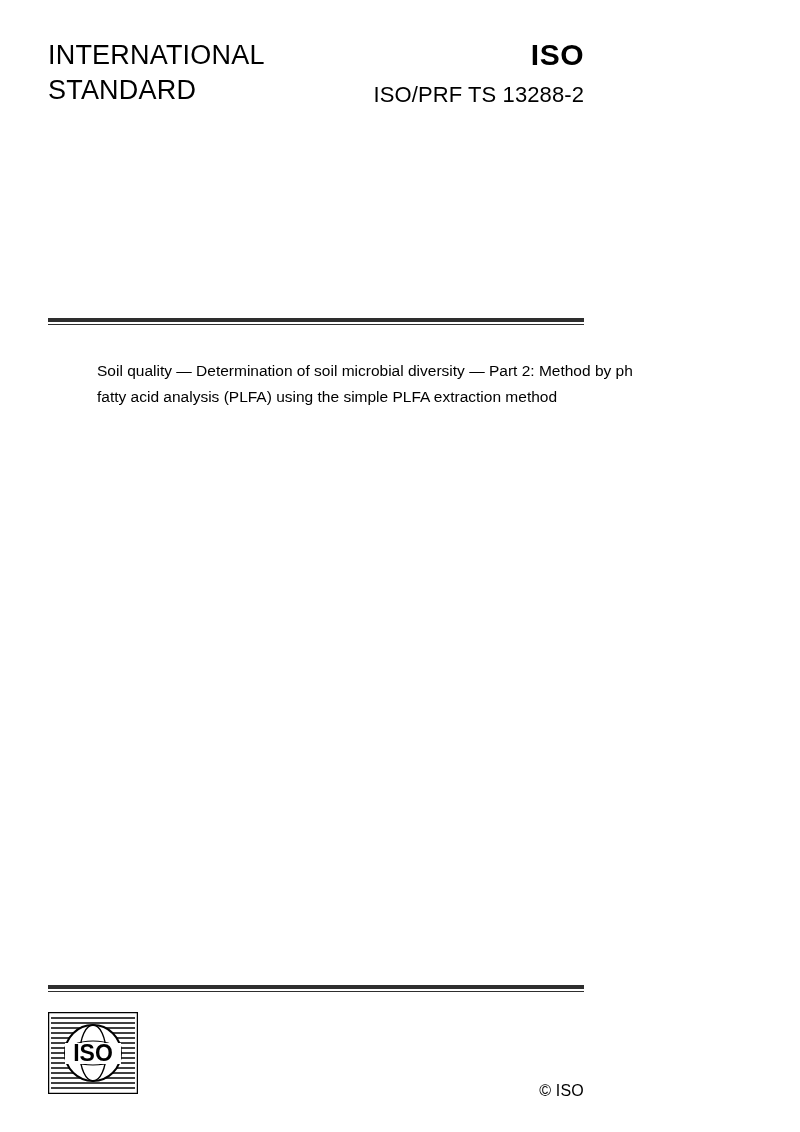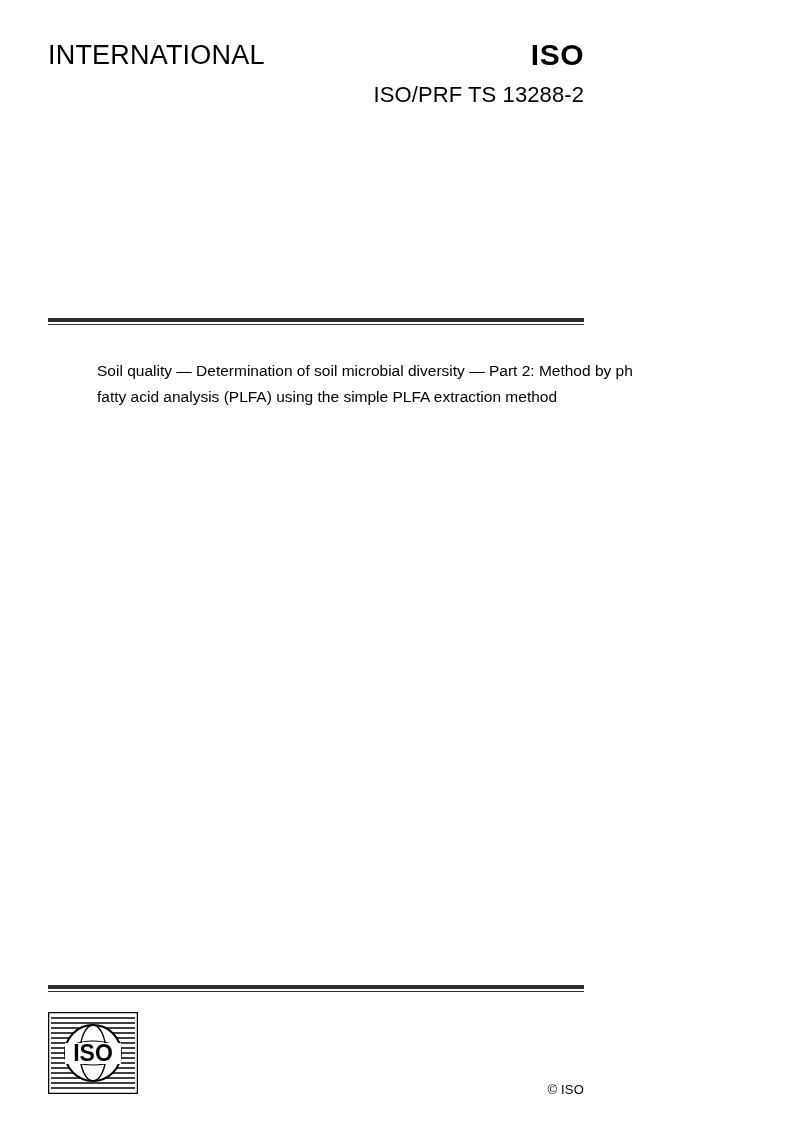--- a/index.html
+++ b/index.html
@@ -104,33 +104,34 @@
     width: 90px;
     height: 82px;
   }
   .footer-logo svg {
     display: block;
   }
   .copyright {
     position: absolute;
     right: 48px;
     top: 1082px;
-    font-size: 13px;
+    font-size: 16px;
     color: #000;
     letter-spacing: 0.2px;
   }
 </style>
 </head>
 <body>
 
 <div class="page">
 
   <div class="header">
     <div class="header-left">
       <div class="doc-type-line">INTERNATIONAL</div>
+      <div class="doc-type-line">STANDARD</div>
     </div>
     <div class="header-right">
       <div class="iso-word">ISO</div>
       <div class="ref-number">ISO/PRF TS 13288-2</div>
     </div>
   </div>
 
   <div class="rule rule-top">
     <div class="thick"></div>
     <div class="thin"></div>

